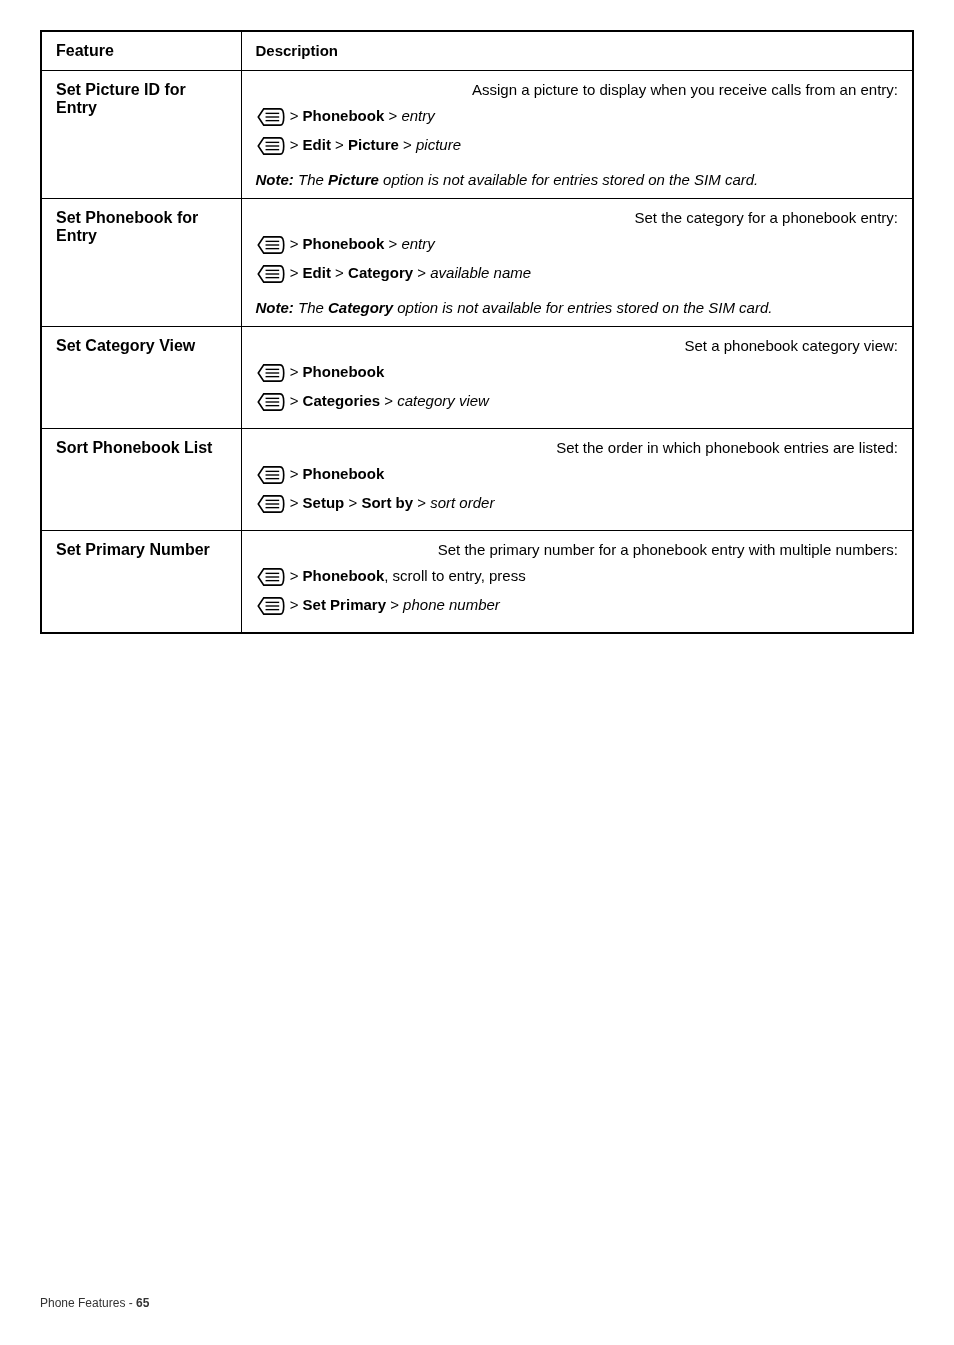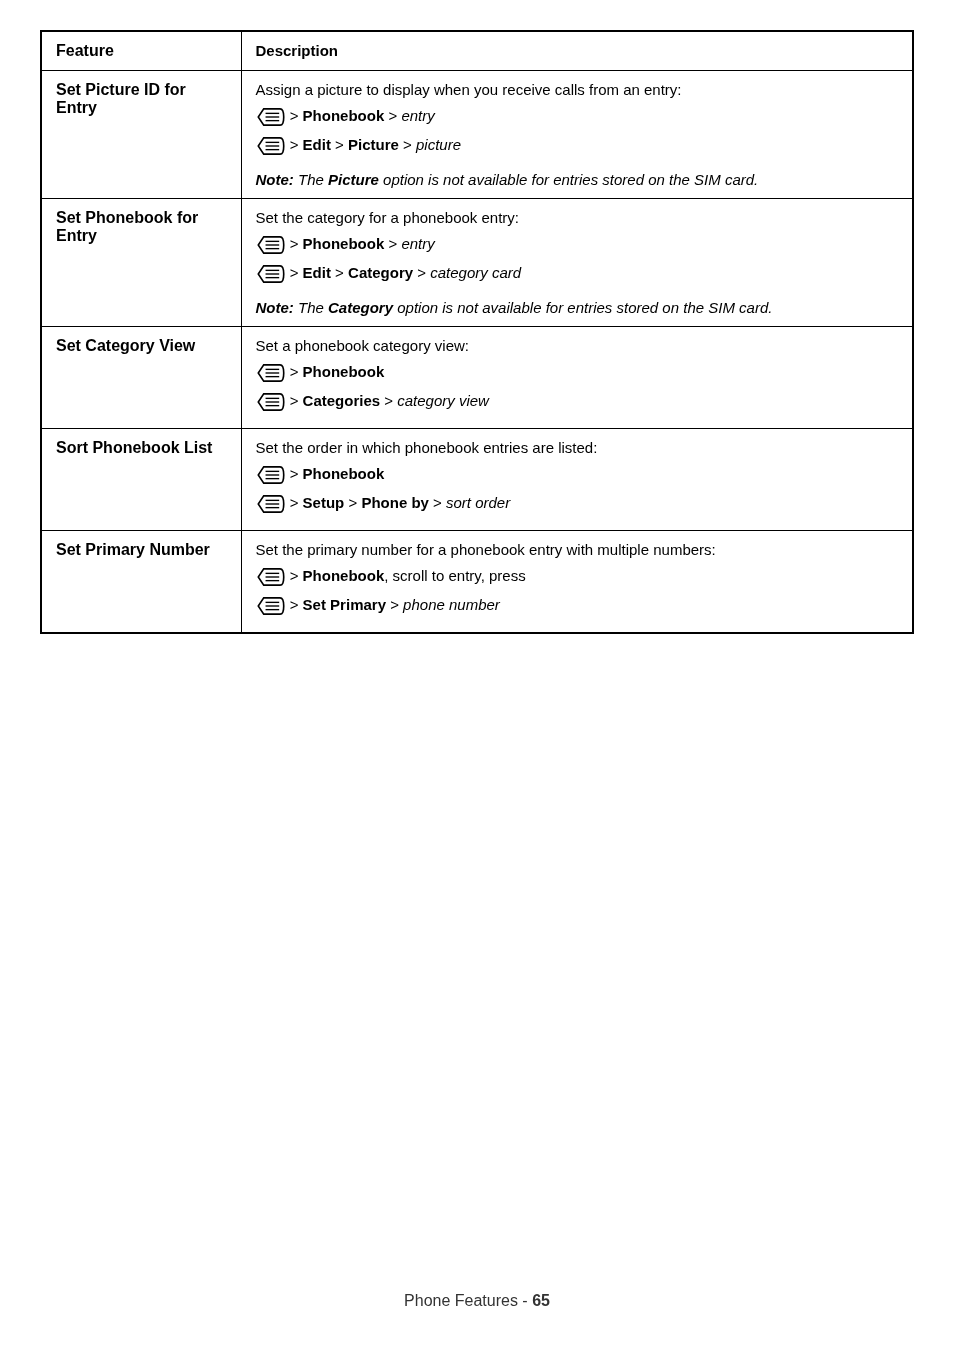--- a/index.html
+++ b/index.html
@@ -89,27 +89,28 @@
       font-weight: bold;
       font-style: italic;
     }
 
     .note-italic {
       font-style: italic;
     }
 
     .desc-main {
       margin-bottom: 6px;
+      text-align: right;
     }
 
     .footer {
       margin-top: auto;
-      text-align: center;
+      text-align: left;
       padding-top: 30px;
-      font-size: 16px;
+      font-size: 12px;
       color: #333;
     }
 
     .footer-bold {
       font-weight: bold;
     }
   </style>
 </head>
 <body>
 
@@ -149,21 +150,21 @@
                   <path d="M8,2 L26,2 Q30,2 30,11 Q30,20 26,20 L8,20 L2,11 Z" fill="none" stroke="#000" stroke-width="1.8"></path>
                   <line x1="10" y1="7" x2="25" y2="7" stroke="#000" stroke-width="1.5"></line>
                   <line x1="10" y1="11" x2="25" y2="11" stroke="#000" stroke-width="1.5"></line>
                   <line x1="10" y1="15" x2="25" y2="15" stroke="#000" stroke-width="1.5"></line>
                 </svg></span><span> &gt; </span><span class="bold-menu">Phonebook</span><span> &gt; </span><span class="italic-text">entry</span></div>
             <div class="nav-line"><span class="menu-icon"><svg viewBox="0 0 32 22" width="32" height="22">
                   <path d="M8,2 L26,2 Q30,2 30,11 Q30,20 26,20 L8,20 L2,11 Z" fill="none" stroke="#000" stroke-width="1.8"></path>
                   <line x1="10" y1="7" x2="25" y2="7" stroke="#000" stroke-width="1.5"></line>
                   <line x1="10" y1="11" x2="25" y2="11" stroke="#000" stroke-width="1.5"></line>
                   <line x1="10" y1="15" x2="25" y2="15" stroke="#000" stroke-width="1.5"></line>
-                </svg></span><span> &gt; </span><span class="bold-menu">Edit</span><span> &gt; </span><span class="bold-menu">Category</span><span> &gt; </span><span class="italic-text">category card</span></div>
+                </svg></span><span> &gt; </span><span class="bold-menu">Edit</span><span> &gt; </span><span class="bold-menu">Category</span><span> &gt; </span><span class="italic-text">available name</span></div>
             <div class="note-block"><span class="note-bold">Note:</span><span class="note-italic"> The </span><span style="font-weight: bold; font-style: italic;">Category</span><span class="note-italic"> option is not available for entries stored on the SIM card.</span></div>
           </td>
         </tr>
         <tr>
           <td class="feature-col">Set Category View</td>
           <td class="desc-col">
             <div class="desc-main">Set a phonebook category view:</div>
             <div class="nav-line"><span class="menu-icon"><svg viewBox="0 0 32 22" width="32" height="22">
                   <path d="M8,2 L26,2 Q30,2 30,11 Q30,20 26,20 L8,20 L2,11 Z" fill="none" stroke="#000" stroke-width="1.8"></path>
                   <line x1="10" y1="7" x2="25" y2="7" stroke="#000" stroke-width="1.5"></line>
@@ -186,21 +187,21 @@
                   <path d="M8,2 L26,2 Q30,2 30,11 Q30,20 26,20 L8,20 L2,11 Z" fill="none" stroke="#000" stroke-width="1.8"></path>
                   <line x1="10" y1="7" x2="25" y2="7" stroke="#000" stroke-width="1.5"></line>
                   <line x1="10" y1="11" x2="25" y2="11" stroke="#000" stroke-width="1.5"></line>
                   <line x1="10" y1="15" x2="25" y2="15" stroke="#000" stroke-width="1.5"></line>
                 </svg></span><span> &gt; </span><span class="bold-menu">Phonebook</span></div>
             <div class="nav-line"><span class="menu-icon"><svg viewBox="0 0 32 22" width="32" height="22">
                   <path d="M8,2 L26,2 Q30,2 30,11 Q30,20 26,20 L8,20 L2,11 Z" fill="none" stroke="#000" stroke-width="1.8"></path>
                   <line x1="10" y1="7" x2="25" y2="7" stroke="#000" stroke-width="1.5"></line>
                   <line x1="10" y1="11" x2="25" y2="11" stroke="#000" stroke-width="1.5"></line>
                   <line x1="10" y1="15" x2="25" y2="15" stroke="#000" stroke-width="1.5"></line>
-                </svg></span><span> &gt; </span><span class="bold-menu">Setup</span><span> &gt; </span><span class="bold-menu">Phone by</span><span> &gt; </span><span class="italic-text">sort order</span></div>
+                </svg></span><span> &gt; </span><span class="bold-menu">Setup</span><span> &gt; </span><span class="bold-menu">Sort by</span><span> &gt; </span><span class="italic-text">sort order</span></div>
           </td>
         </tr>
         <tr>
           <td class="feature-col">Set Primary Number</td>
           <td class="desc-col">
             <div class="desc-main">Set the primary number for a phonebook entry with multiple numbers:</div>
             <div class="nav-line"><span class="menu-icon"><svg viewBox="0 0 32 22" width="32" height="22">
                   <path d="M8,2 L26,2 Q30,2 30,11 Q30,20 26,20 L8,20 L2,11 Z" fill="none" stroke="#000" stroke-width="1.8"></path>
                   <line x1="10" y1="7" x2="25" y2="7" stroke="#000" stroke-width="1.5"></line>
                   <line x1="10" y1="11" x2="25" y2="11" stroke="#000" stroke-width="1.5"></line>

